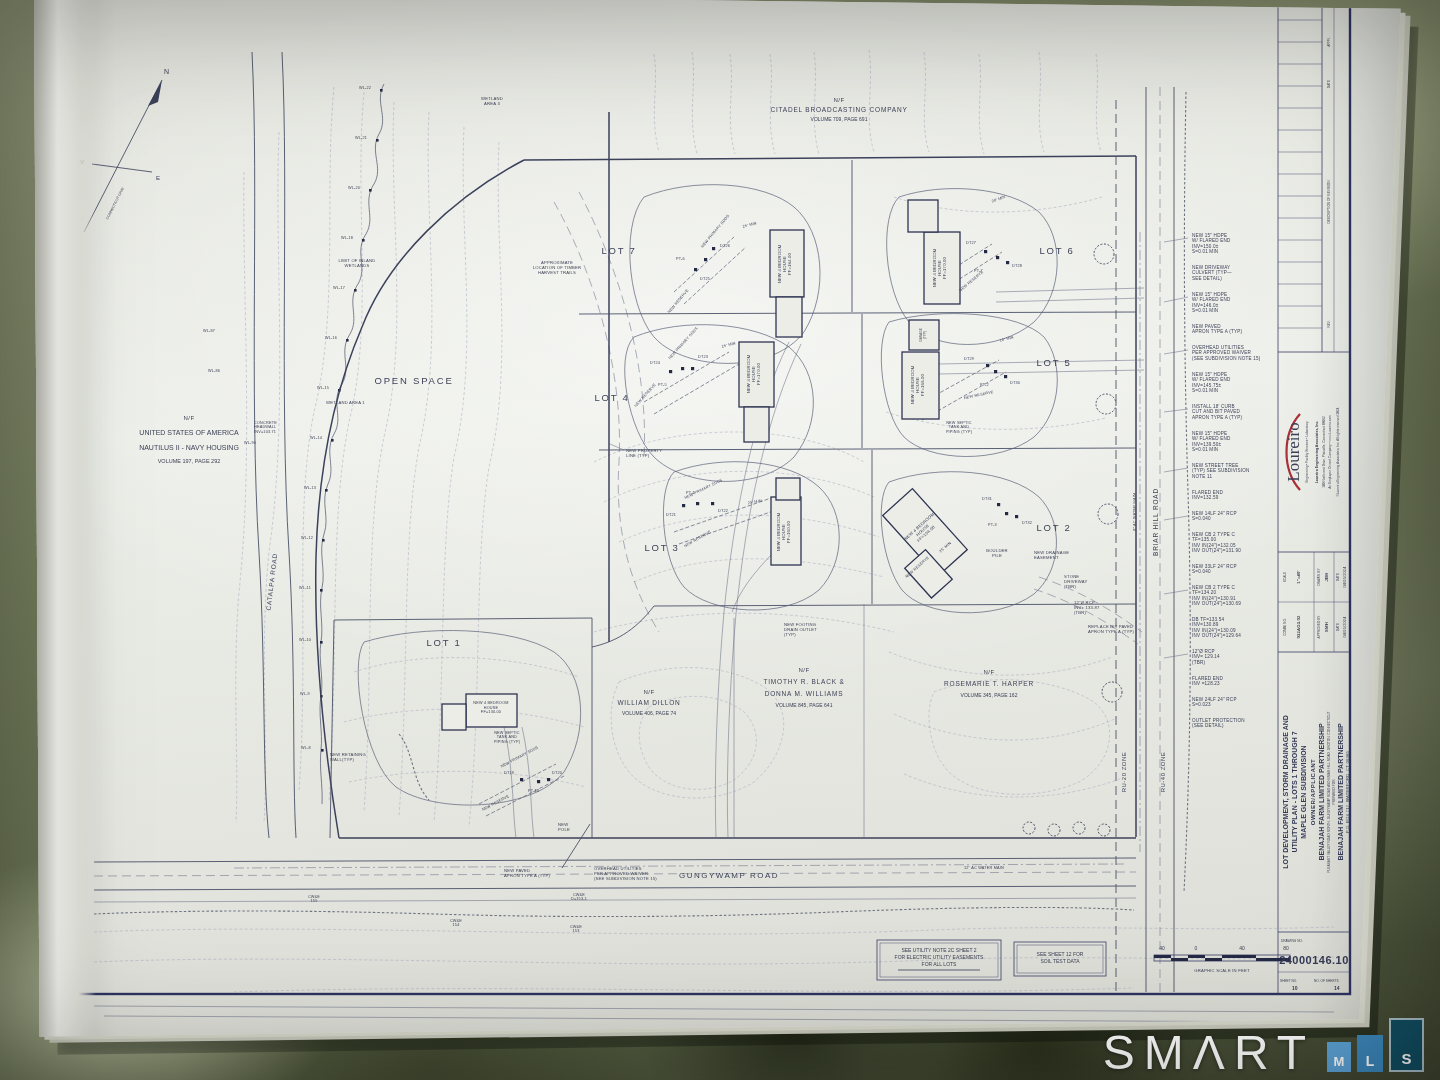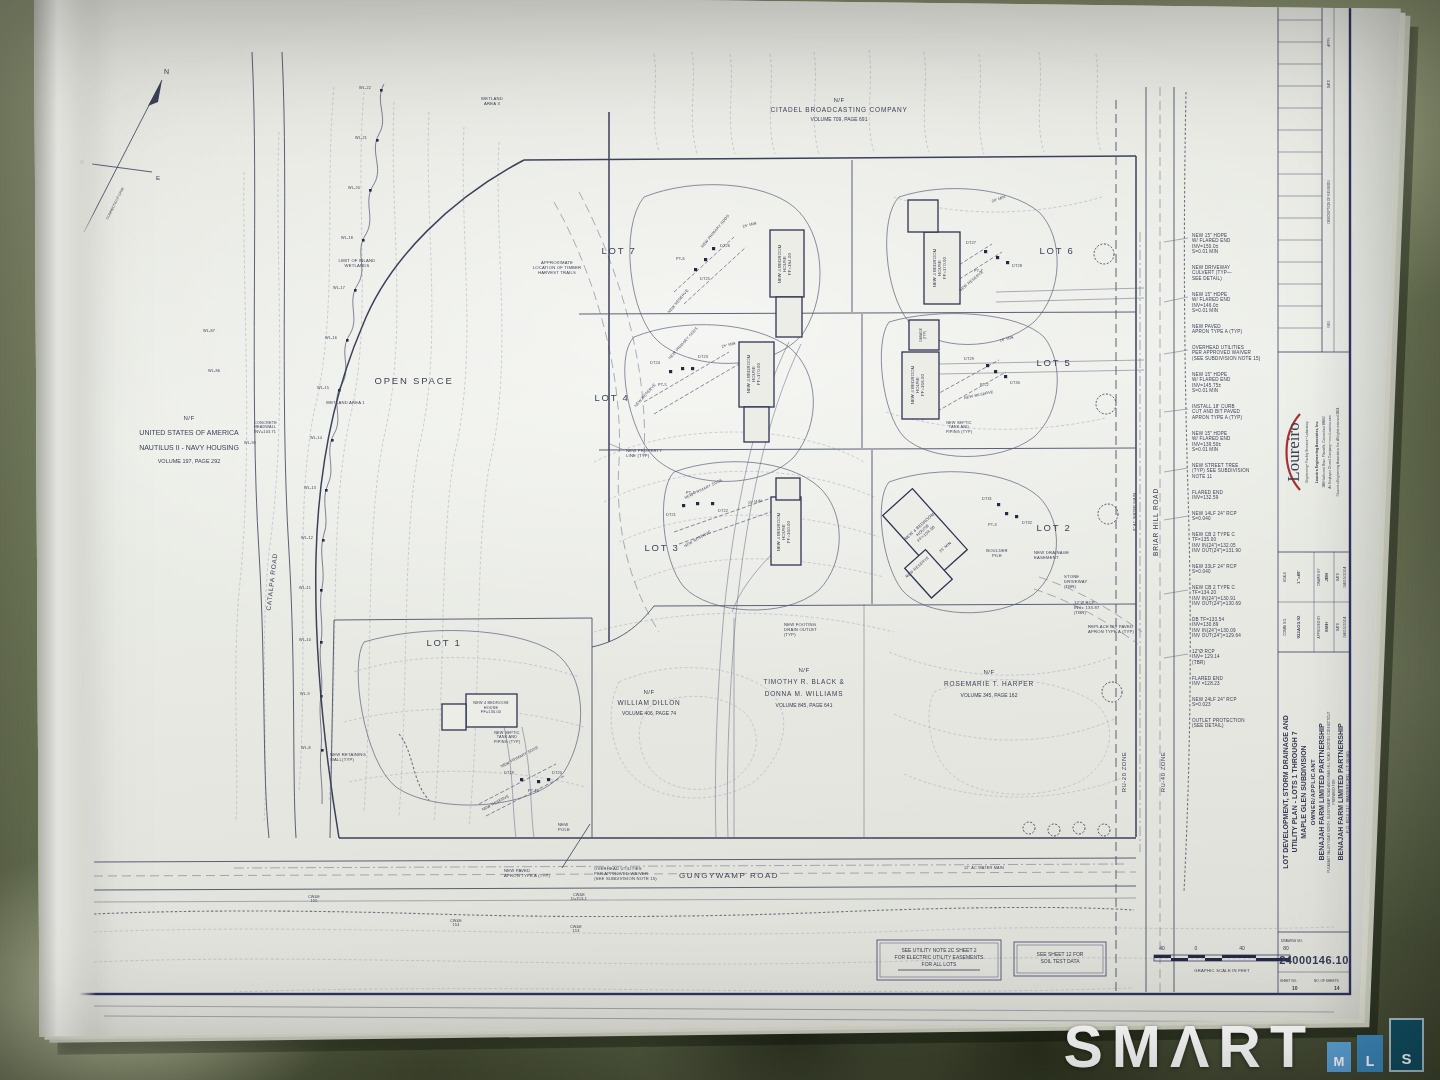--- a/index.html
+++ b/index.html
@@ -56,22 +56,22 @@
   .ddot{stroke-dasharray:10 3 2 3;}
   .wall{stroke:#6e7482;stroke-width:1.1;fill:none;stroke-dasharray:2.5 2;}
   .tree{stroke:#3b415a;stroke-width:.9;fill:none;stroke-dasharray:2 1.6;}
   .house{fill:#ecede7;stroke:#2e3452;stroke-width:1.3;}
   .pit{fill:#252a44;}
   .bord{stroke:#2e3360;stroke-width:2.4;fill:none;}
   .tb{stroke:#3a3f66;stroke-width:.8;fill:none;}
   .tbl{stroke:#3a3f66;stroke-width:.45;fill:none;}
   .red{stroke:#a83238;stroke-width:2.2;fill:none;}
   .watermark{position:absolute;right:16px;bottom:6px;display:flex;align-items:flex-end;gap:12px;}
-  .wm-word{color:#fff;font-size:59px;letter-spacing:9px;line-height:.9;
-    text-shadow:0 1px 4px rgba(0,0,0,.45);font-weight:700;}
+  .wm-word{color:#fff;font-size:48px;letter-spacing:9px;line-height:.9;
+    text-shadow:0 1px 4px rgba(0,0,0,.45);font-weight:400;}
   .wm-boxes{display:flex;align-items:flex-end;gap:6px;padding-bottom:2px;}
   .wm-box{display:flex;align-items:flex-end;justify-content:center;color:#fff;
     font-weight:bold;padding-bottom:3px;}
   .wm-m{width:24px;height:27px;background:#5da4d8;font-size:13px;}
   .wm-l{width:26px;height:34px;background:#3c88bd;font-size:14px;}
   .wm-s{width:31px;height:47px;background:#124f63;border:2px solid #a8bfc9;font-size:15px;}
 </style>
 </head>
 <body>
 

